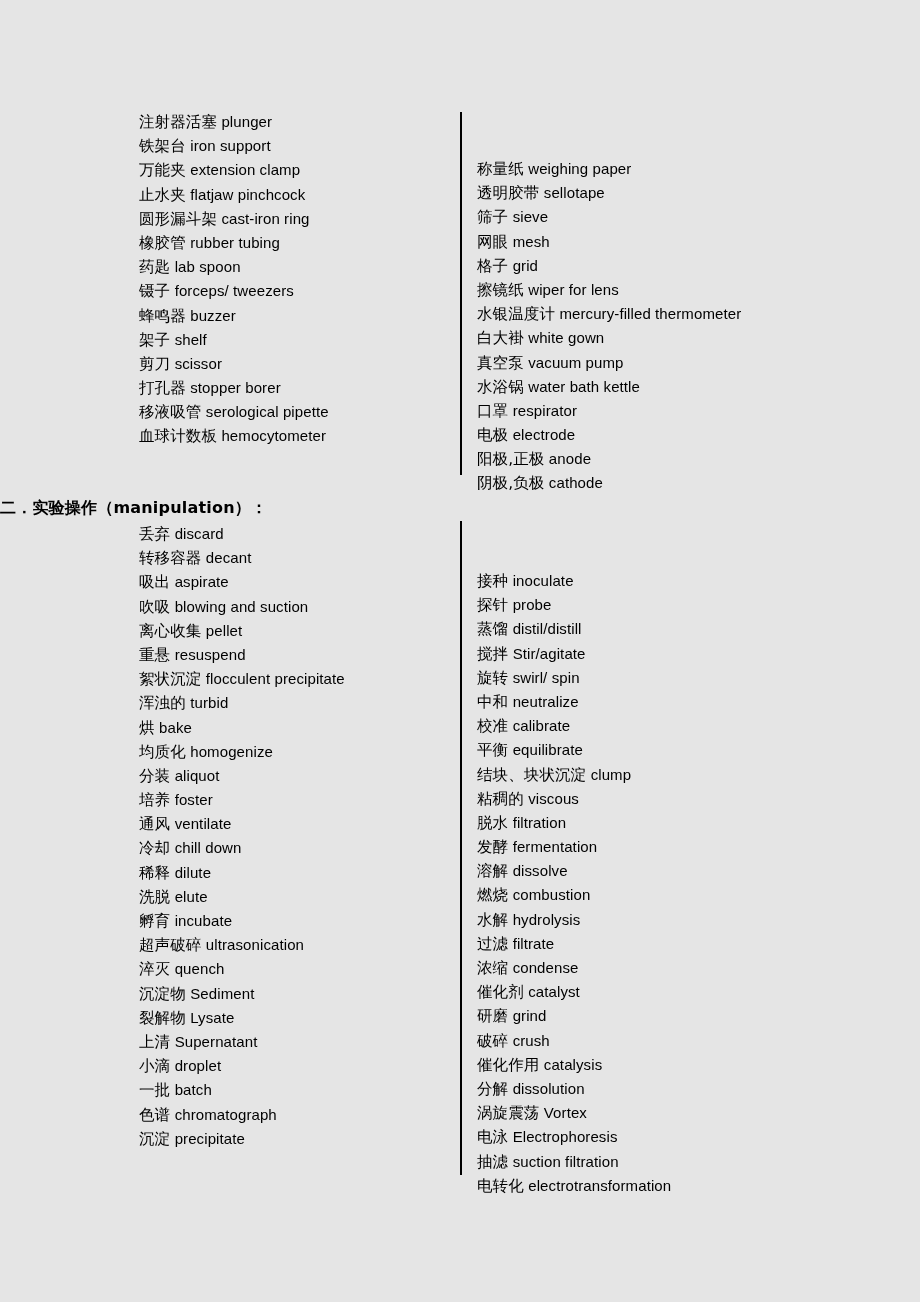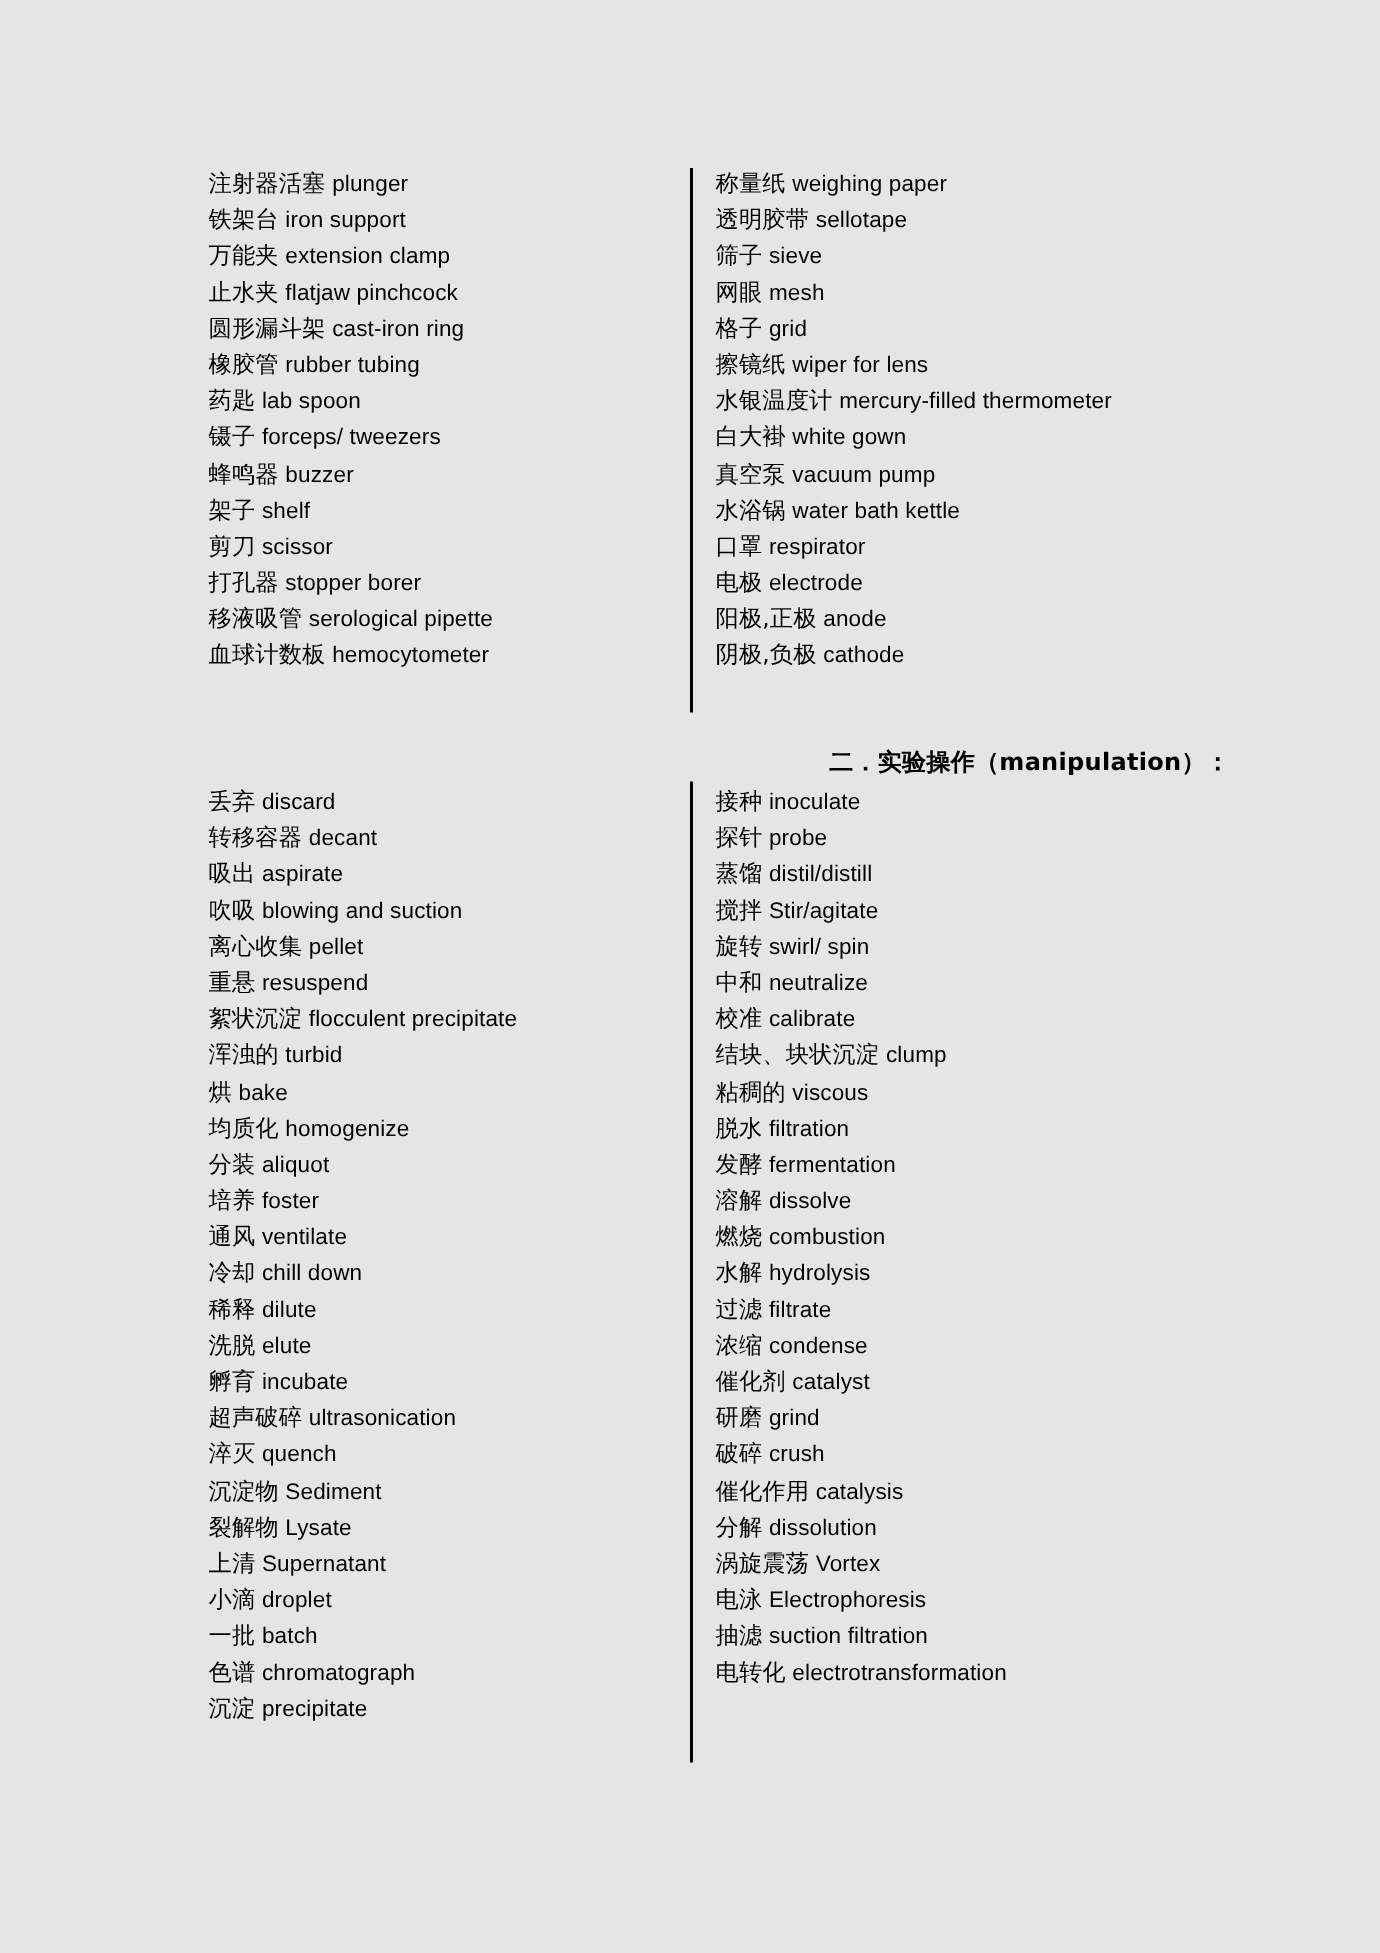--- a/index.html
+++ b/index.html
@@ -24,21 +24,21 @@
     width: 920px;
   }
   #section-equipment { top: 110px; }
   #section-manipulation { top: 522px; }
 
   .col {
     position: absolute;
     top: 0;
   }
   .col-left  { left: 139px; width: 310px; }
-  .col-right { left: 477px; width: 330px; }
+  .col-right { left: 477px; width: 330px; margin-top: 47px; }
 
   .entry {
     height: 24.2px;
     line-height: 24.2px;
     font-size: 15.5px;
     white-space: nowrap;
     letter-spacing: 0.1px;
   }
   .entry .zh {
     font-family: "DejaVu Sans", "Liberation Sans", sans-serif;
@@ -58,27 +58,26 @@
   }
   #divider-top    { top: 112px; height: 363px; }
   #divider-bottom { top: 521px; height: 654px; }
 
   
   .heading {
     position: absolute;
     top: 497px;
     left: 0;
     width: 772px;
-    text-align: right;
+    text-align: left;
     font-weight: bold;
     font-size: 16px;
     line-height: 22px;
     font-family: "DejaVu Sans", "Liberation Sans", sans-serif;
     letter-spacing: 0.2px;
-    margin-left: 48px;
   }
 </style>
 </head>
 <body>
 
 <div class="page">
 
   <div class="divider" id="divider-top"></div>
   <div class="divider" id="divider-bottom"></div>
 
@@ -149,20 +148,21 @@
         <div class="entry"><span class="zh">沉淀</span>&nbsp;<span class="en">precipitate</span></div>
       </div>
     <div class="col col-right" id="manipulation-right">
         <div class="entry"><span class="zh">接种</span>&nbsp;<span class="en">inoculate</span></div>
         <div class="entry"><span class="zh">探针</span>&nbsp;<span class="en">probe</span></div>
         <div class="entry"><span class="zh">蒸馏</span>&nbsp;<span class="en">distil/distill</span></div>
         <div class="entry"><span class="zh">搅拌</span>&nbsp;<span class="en">Stir/agitate</span></div>
         <div class="entry"><span class="zh">旋转</span>&nbsp;<span class="en">swirl/ spin</span></div>
         <div class="entry"><span class="zh">中和</span>&nbsp;<span class="en">neutralize</span></div>
         <div class="entry"><span class="zh">校准</span>&nbsp;<span class="en">calibrate</span></div>
+        <div class="entry"><span class="zh">平衡</span>&nbsp;<span class="en">equilibrate</span></div>
         <div class="entry"><span class="zh">结块、块状沉淀</span>&nbsp;<span class="en">clump</span></div>
         <div class="entry"><span class="zh">粘稠的</span>&nbsp;<span class="en">viscous</span></div>
         <div class="entry"><span class="zh">脱水</span>&nbsp;<span class="en">filtration</span></div>
         <div class="entry"><span class="zh">发酵</span>&nbsp;<span class="en">fermentation</span></div>
         <div class="entry"><span class="zh">溶解</span>&nbsp;<span class="en">dissolve</span></div>
         <div class="entry"><span class="zh">燃烧</span>&nbsp;<span class="en">combustion</span></div>
         <div class="entry"><span class="zh">水解</span>&nbsp;<span class="en">hydrolysis</span></div>
         <div class="entry"><span class="zh">过滤</span>&nbsp;<span class="en">filtrate</span></div>
         <div class="entry"><span class="zh">浓缩</span>&nbsp;<span class="en">condense</span></div>
         <div class="entry"><span class="zh">催化剂</span>&nbsp;<span class="en">catalyst</span></div>

